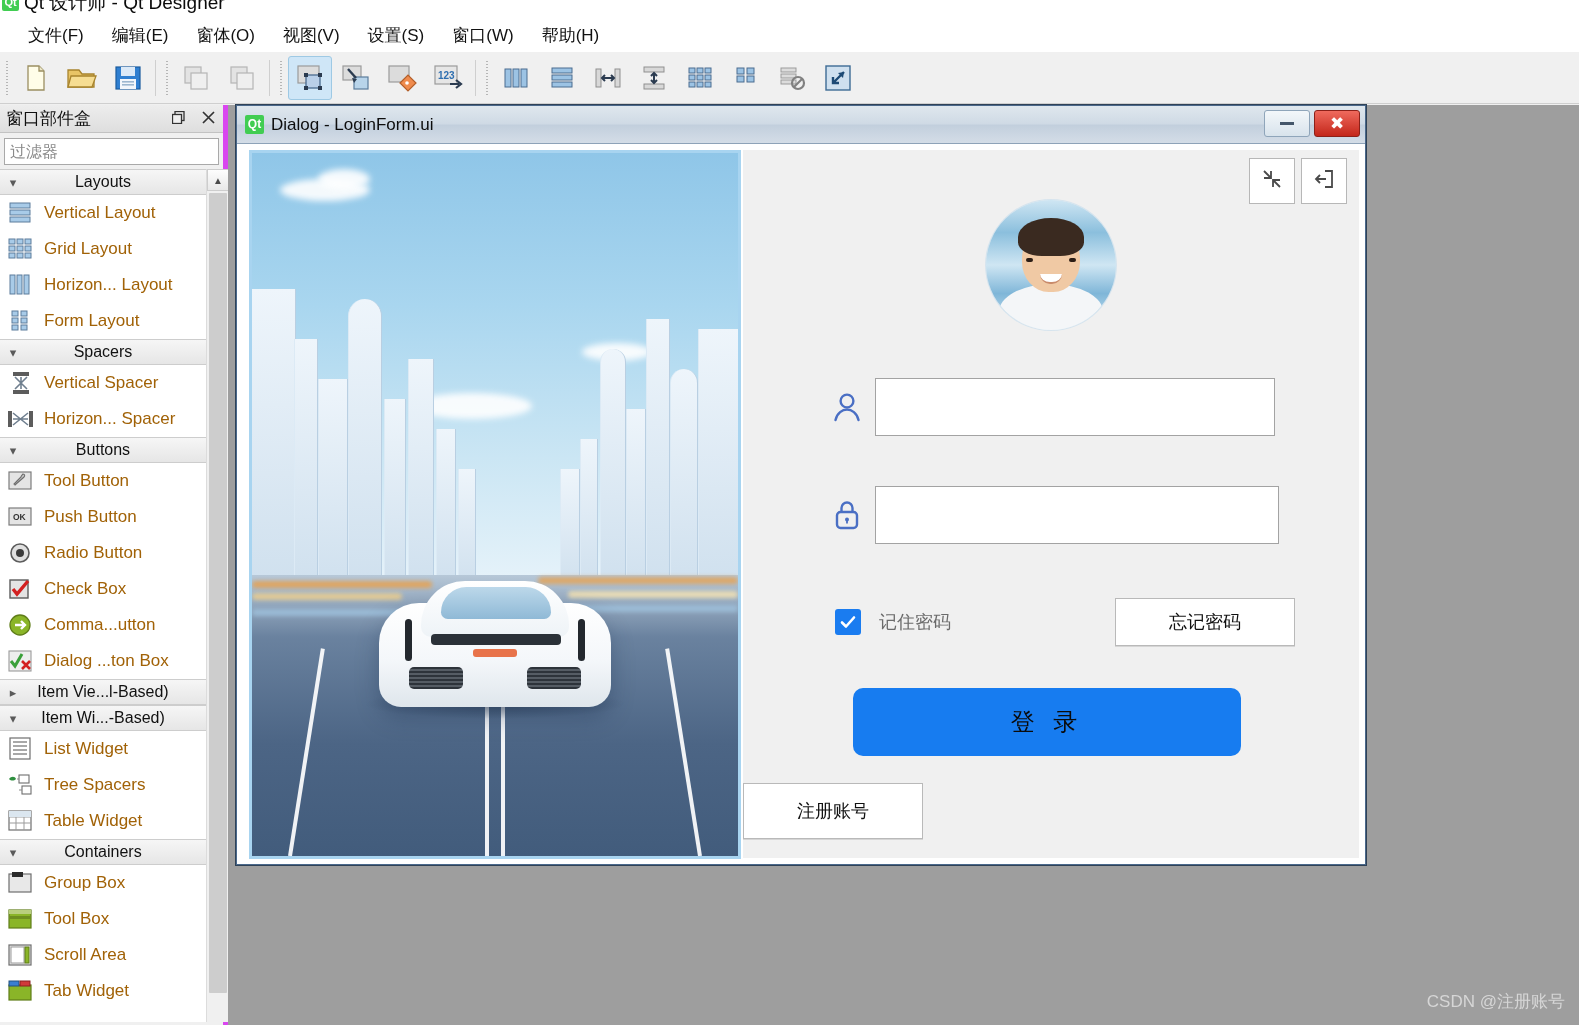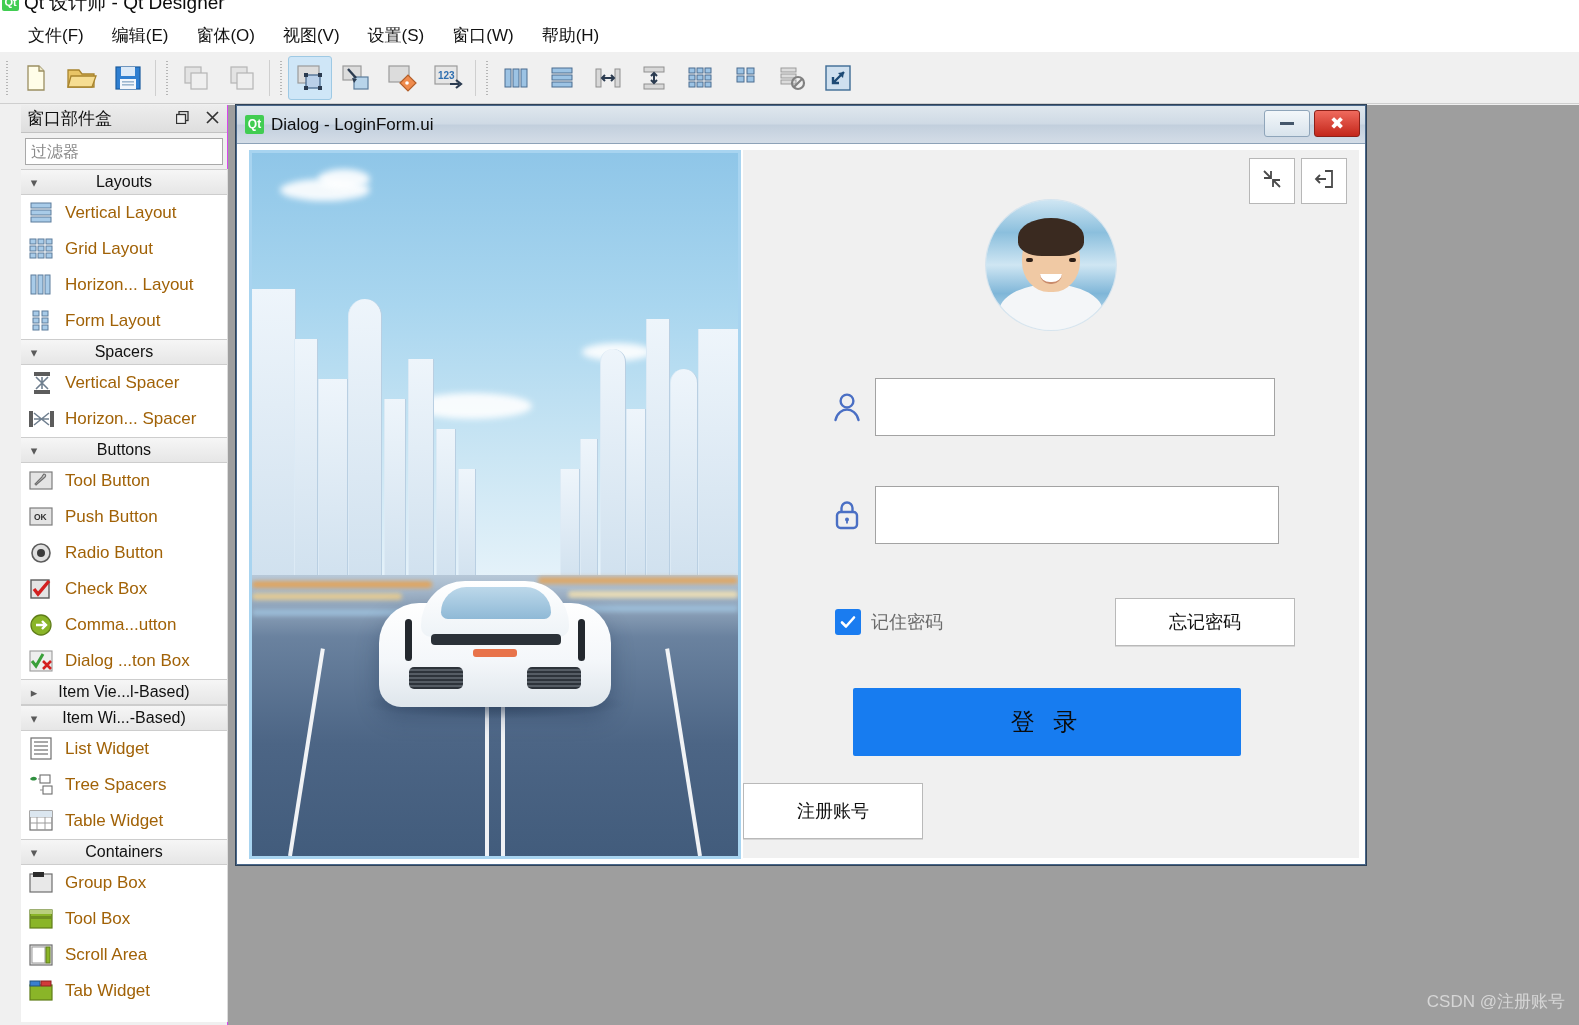--- a/index.html
+++ b/index.html
@@ -54,21 +54,21 @@
     width: 44px; height: 44px; margin: 0 1px;
     display: flex; align-items: center; justify-content: center;
     border: 1px solid transparent; border-radius: 3px; cursor: default;
   }
   .tbtn.sel { background: #cfe6f7; border-color: #9ec9e4; }
   .tbtn svg { display: block; }
 
   
   .dock {
     position: absolute; left: 0; top: 105px; width: 228px; height: 920px;
-    background: #f0f0f0; border-right: 1px solid #d946ef; padding-left: 21px;
+    background: #f0f0f0; border-right: 5px solid #d946ef;
   }
   .dock-header {
     position: relative; height: 28px; width: 100%;
     background: linear-gradient(to bottom, #ededed, #dedede);
     border-bottom: 1px solid #c2c2c2;
     display: flex; align-items: center;
   }
   .dock-title { font-size: 17px; color: #111; padding-left: 6px; white-space: nowrap; }
   .dock-btns { position: absolute; right: 4px; top: 3px; display: flex; gap: 8px; }
   .dock-btn {
@@ -282,32 +282,32 @@
     width: 100%; height: 100%; border: 0; outline: none; background: transparent;
     font-size: 18px; padding: 0 8px; font-family: "Liberation Sans", sans-serif;
   }
 
   .remember { position: absolute; left: 92px; top: 459px; display: flex; align-items: center; }
   .cbox {
     width: 26px; height: 26px; background: #1a7cf0; border-radius: 3px;
     display: flex; align-items: center; justify-content: center; cursor: default;
   }
   .cbox svg { display:block; }
-  .remember .rlabel { margin-left: 10px; font-size: 18px; color: #6b6b6b; }
+  .remember .rlabel { margin-left: 18px; font-size: 18px; color: #6b6b6b; }
 
   .btn-forgot {
     position: absolute; left: 372px; top: 448px; width: 180px; height: 48px;
     background: #ffffff; border: 1px solid #b9b9b9;
     display: flex; align-items: center; justify-content: center;
     font-size: 18px; color: #111; cursor: default;
     box-shadow: 0 1px 0 #d5d5d5;
   }
   .btn-login {
     position: absolute; left: 110px; top: 538px; width: 388px; height: 68px;
-    background: #177cf0; border: 0; border-radius: 2px;
+    background: #177cf0; border: 0; border-radius: 10px;
     display: flex; align-items: center; justify-content: center;
     font-size: 24px; color: #0b0b0b; letter-spacing: 6px; cursor: default;
   }
   .btn-register {
     position: absolute; left: 0px; top: 633px; width: 180px; height: 56px;
     background: #ffffff; border: 1px solid #b9b9b9;
     display: flex; align-items: center; justify-content: center;
     font-size: 18px; color: #111; cursor: default;
     box-shadow: 0 1px 0 #d5d5d5;
   }

